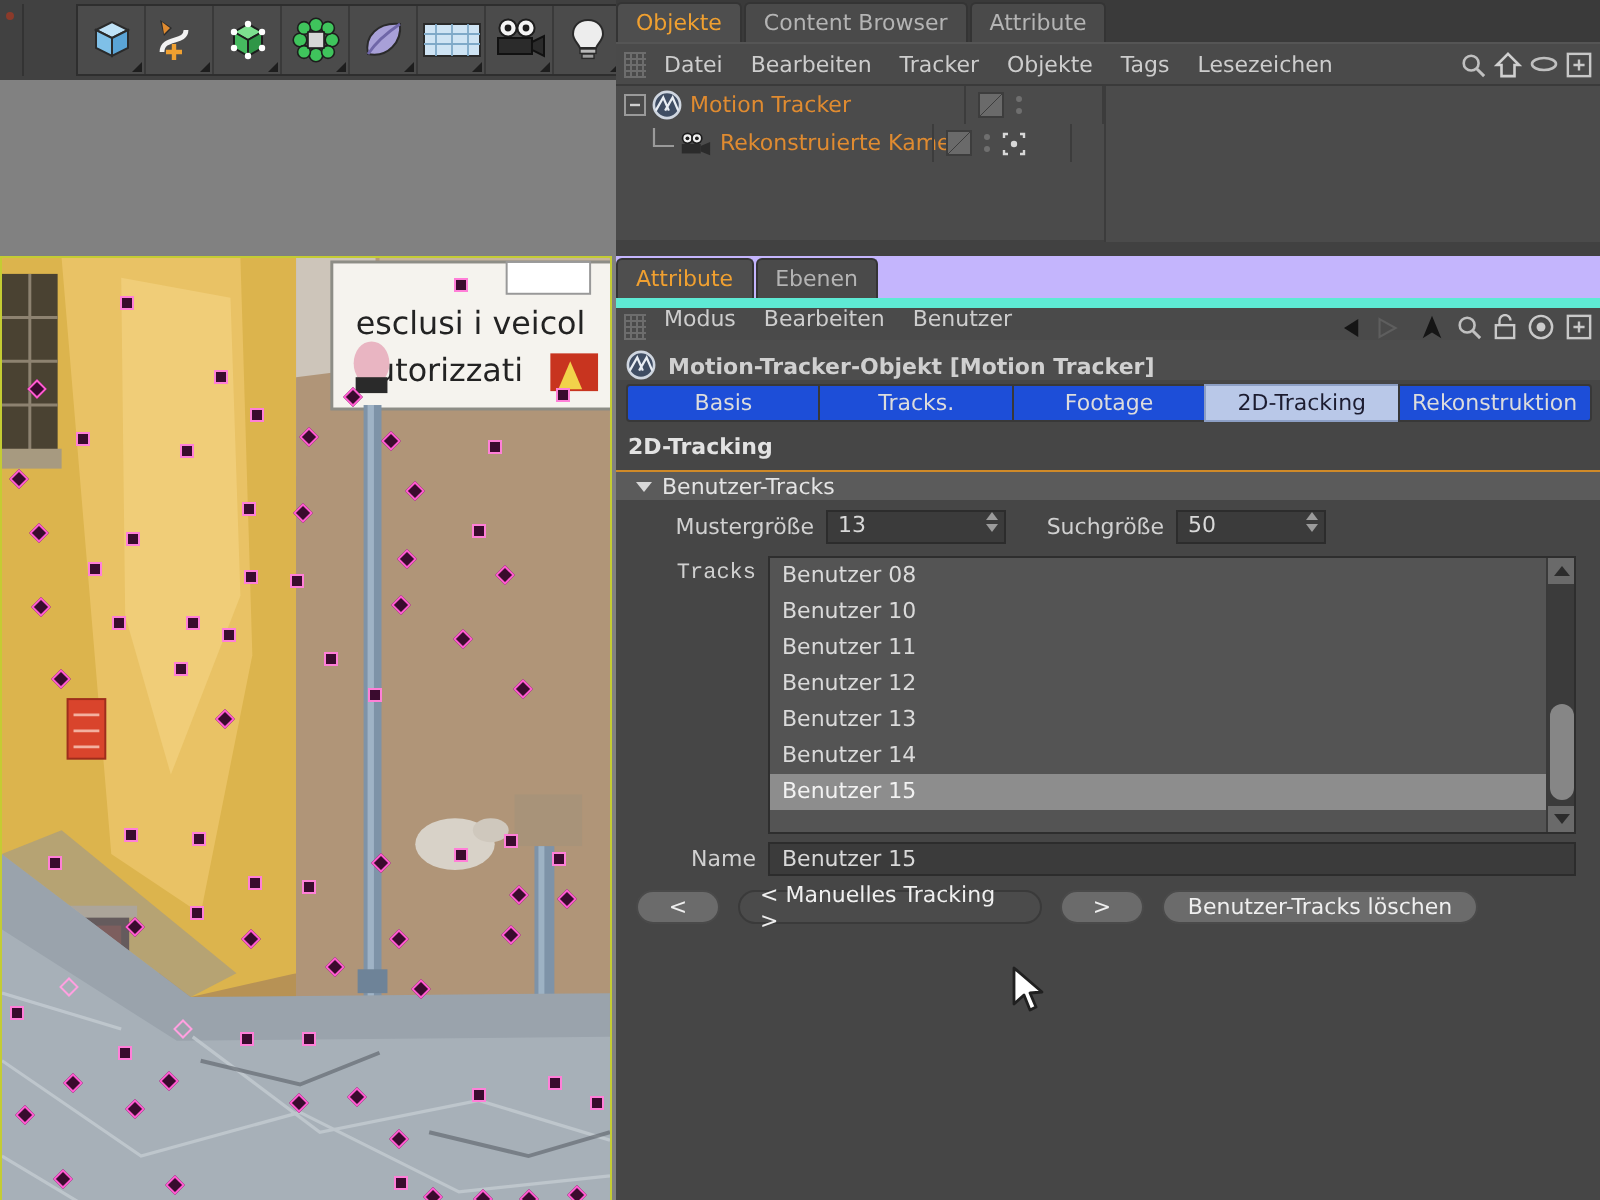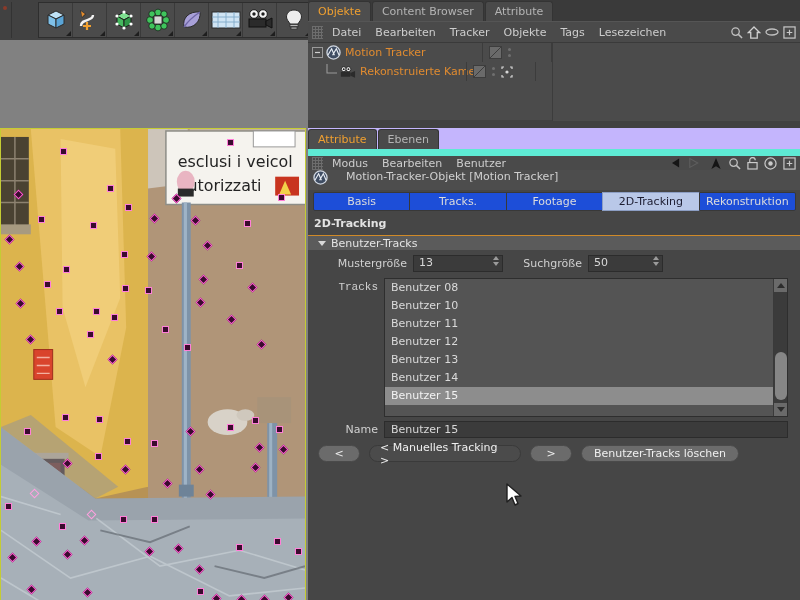--- a/index.html
+++ b/index.html
@@ -153,32 +153,33 @@
   }
 
   
   #attr-tabbar {
     position: absolute; left: 0; top: 128px; width: 492px; height: 21px;
     background: #c4b5fd;
     display: flex; align-items: center;
   }
   #attr-menubar {
     position: absolute; left: 0; top: 149px; width: 492px; height: 21px;
-    background: #4a4a4a; border-top: 7px solid #5eead4;
-    display: flex; align-items: center;
+    background: #4a4a4a; border-top: 5px solid #5eead4;
+    display: flex; align-items: flex-end;
   }
 
   #attr-body {
     position: absolute; left: 0; top: 170px; width: 492px; height: 430px;
     background: #464646;
   }
   #attr-title {
-    height: 20px; display: flex; align-items: flex-start; gap: 18px;
+    height: 20px; display: flex; align-items: flex-end; gap: 6px;
     padding-left: 5px; font-size: 11px; color: #d0d0d0;
     background: #4d4d4d;
+    font-weight: bold;
   }
 
   
   #main-tabs {
     display: flex; margin: 2px 5px 0 5px; height: 19px;
   }
   .mtab {
     flex: 1; height: 19px;
     display: flex; align-items: center; justify-content: center;
     font-size: 11px; color: #dcdcdc;

